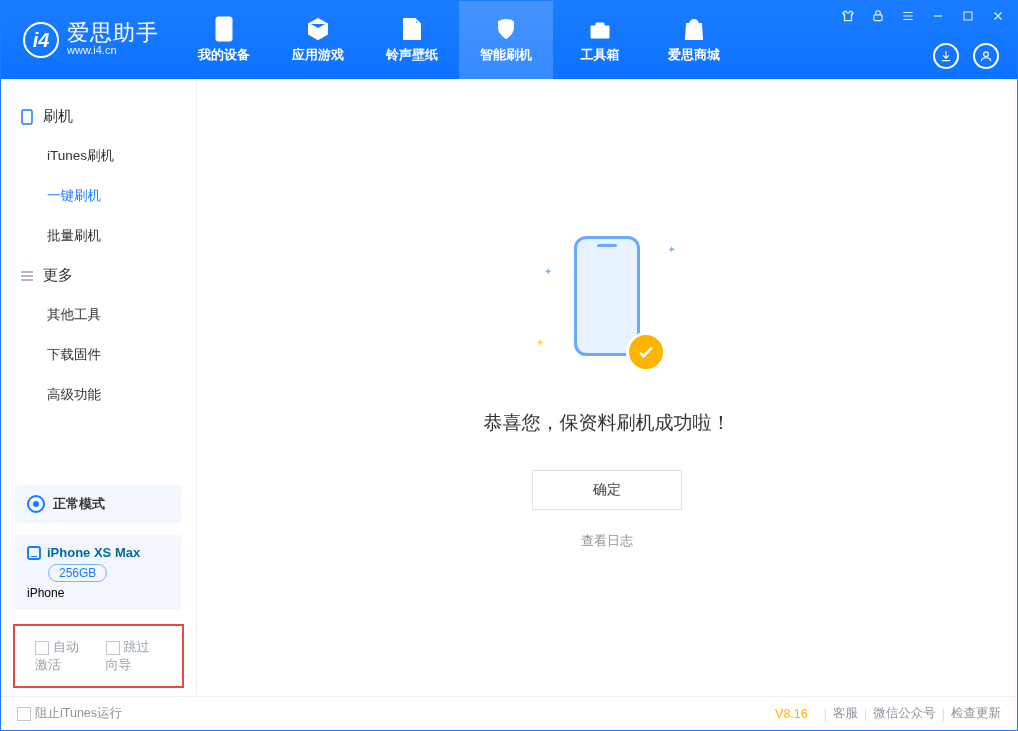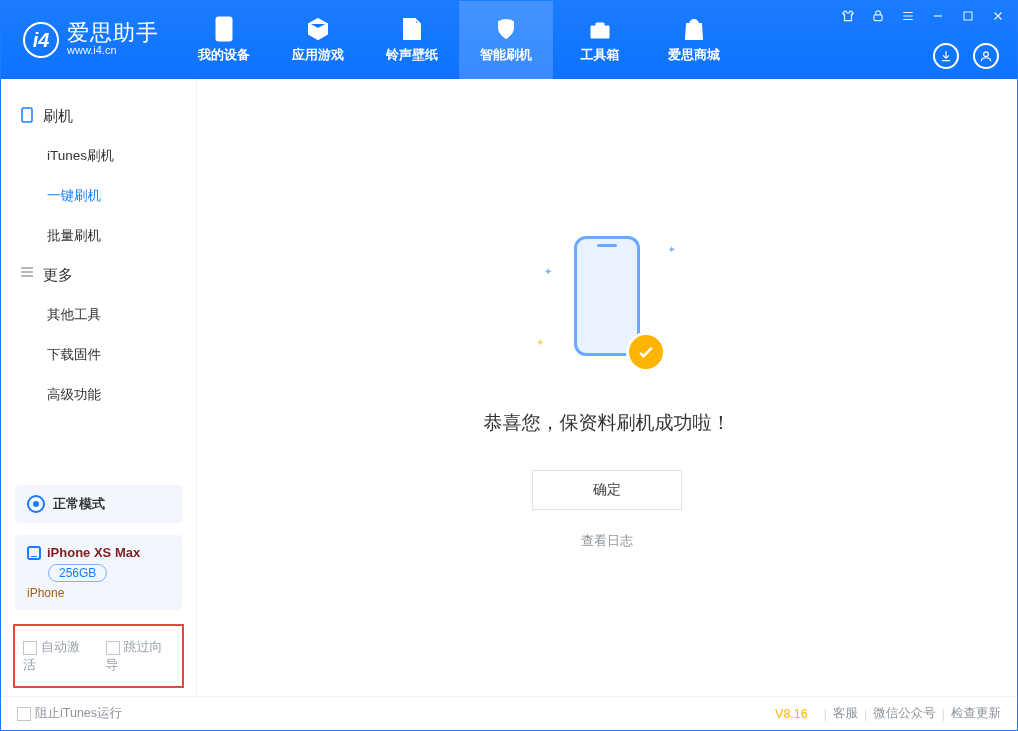--- a/index.html
+++ b/index.html
@@ -18,35 +18,35 @@
 .nav-icon { width:26px; height:26px; display:flex; align-items:center; justify-content:center; }
 .nav-icon svg { fill:#fff; stroke:#fff; }
 .win-ctrl  { position:absolute; top:6px; right:10px; display:flex; gap:12px; }
 .win-ctrl span { width:18px; height:18px; opacity:.9; cursor:pointer; display:flex; align-items:center; justify-content:center; }
 .right-act { position:absolute; right:18px; bottom:10px; display:flex; gap:14px; }
 .round-btn { width:26px; height:26px; border:2px solid #fff; border-radius:50%; display:flex; align-items:center; justify-content:center; cursor:pointer; }
 
 
 .body { flex:1; display:flex; min-height:0; }
 .sidebar { width:196px; border-right:1px solid #eef0f2; display:flex; flex-direction:column; padding-top:18px; }
-.sec-head { display:flex; align-items:flex-start; gap:8px; padding:10px 18px; color:#333; font-size:15px; }
+.sec-head { display:flex; align-items:center; gap:8px; padding:10px 18px; color:#333; font-size:15px; }
 .sec-head .ico { width:16px; display:flex; align-items:center; justify-content:center; }
 .sub-item { padding:11px 18px 11px 46px; font-size:13.5px; color:#333; cursor:pointer; }
 .sub-item.active { color:#1a7cff; font-weight:500; }
 .sidebar-spacer { flex:1; }
 .mode-box, .device-box { margin:6px 14px; background:#f3f7fd; border-radius:4px; padding:10px 12px; font-size:13px; color:#333; }
 .mode-box { display:flex; align-items:center; gap:8px; font-weight:600; }
 .mode-ico { width:18px;height:18px;border:2px solid #1a7cff;border-radius:50%;display:flex;align-items:center;justify-content:center; }
 .mode-ico:before{content:"";width:6px;height:6px;background:#1a7cff;border-radius:50%;}
-.device-box .dname { font-weight:700; color:#7f1d1d; display:flex; align-items:center; gap:6px; }
+.device-box .dname { font-weight:700; color:#0369a1; display:flex; align-items:center; gap:6px; }
 .device-ico { width:14px;height:14px;border:2px solid #1a7cff;border-radius:3px; display:inline-block; position:relative;}
 .device-ico:after{content:"";position:absolute;left:2px;right:2px;bottom:1px;height:1px;background:#1a7cff;}
 .cap-pill { display:inline-block; margin-top:4px; padding:1px 10px; border:1px solid #7ab4ff; border-radius:10px; color:#1a7cff; font-size:12px;margin-left:21px; }
-.dtype { color:#a16207; font-size:12px; margin-top:4px; }
-.check-row { border:2px solid #e04a3f; margin:8px 12px; padding:12px 8px; display:flex; gap:14px; font-size:13px; color:#9aa3ad; align-items:center;}
+.dtype { color:#000000; font-size:12px; margin-top:4px; }
+.check-row { border:2px solid #e04a3f; margin:8px 12px; padding:12px 20px; display:flex; gap:14px; font-size:13px; color:#9aa3ad; align-items:center;}
 .chk { width:14px;height:14px;border:1px solid #bfc6cd; display:inline-block; margin-right:4px; vertical-align:middle; cursor:pointer;}
 
 
 .main { flex:1; display:flex; flex-direction:column; align-items:center; justify-content:center; position:relative; }
 .hero { width:150px; height:150px; position:relative; margin-bottom:34px; }
 .phone { position:absolute; left:42px; top:10px; width:66px; height:120px; border:3px solid #6aa9ff; border-radius:12px; background:#e9f2ff; }
 .phone:before{content:"";position:absolute;top:5px;left:50%;transform:translateX(-50%);width:20px;height:3px;background:#6aa9ff;border-radius:2px;}
 .badge { position:absolute; right:16px; bottom:4px; width:40px; height:40px; background:#ffb400; border-radius:50%; border:3px solid #fff; display:flex; align-items:center; justify-content:center; }
 .spark { position:absolute; font-size:10px; color:#7ab4ff; }
 .success-txt { font-size:19px; color:#333; margin-bottom:34px; }

